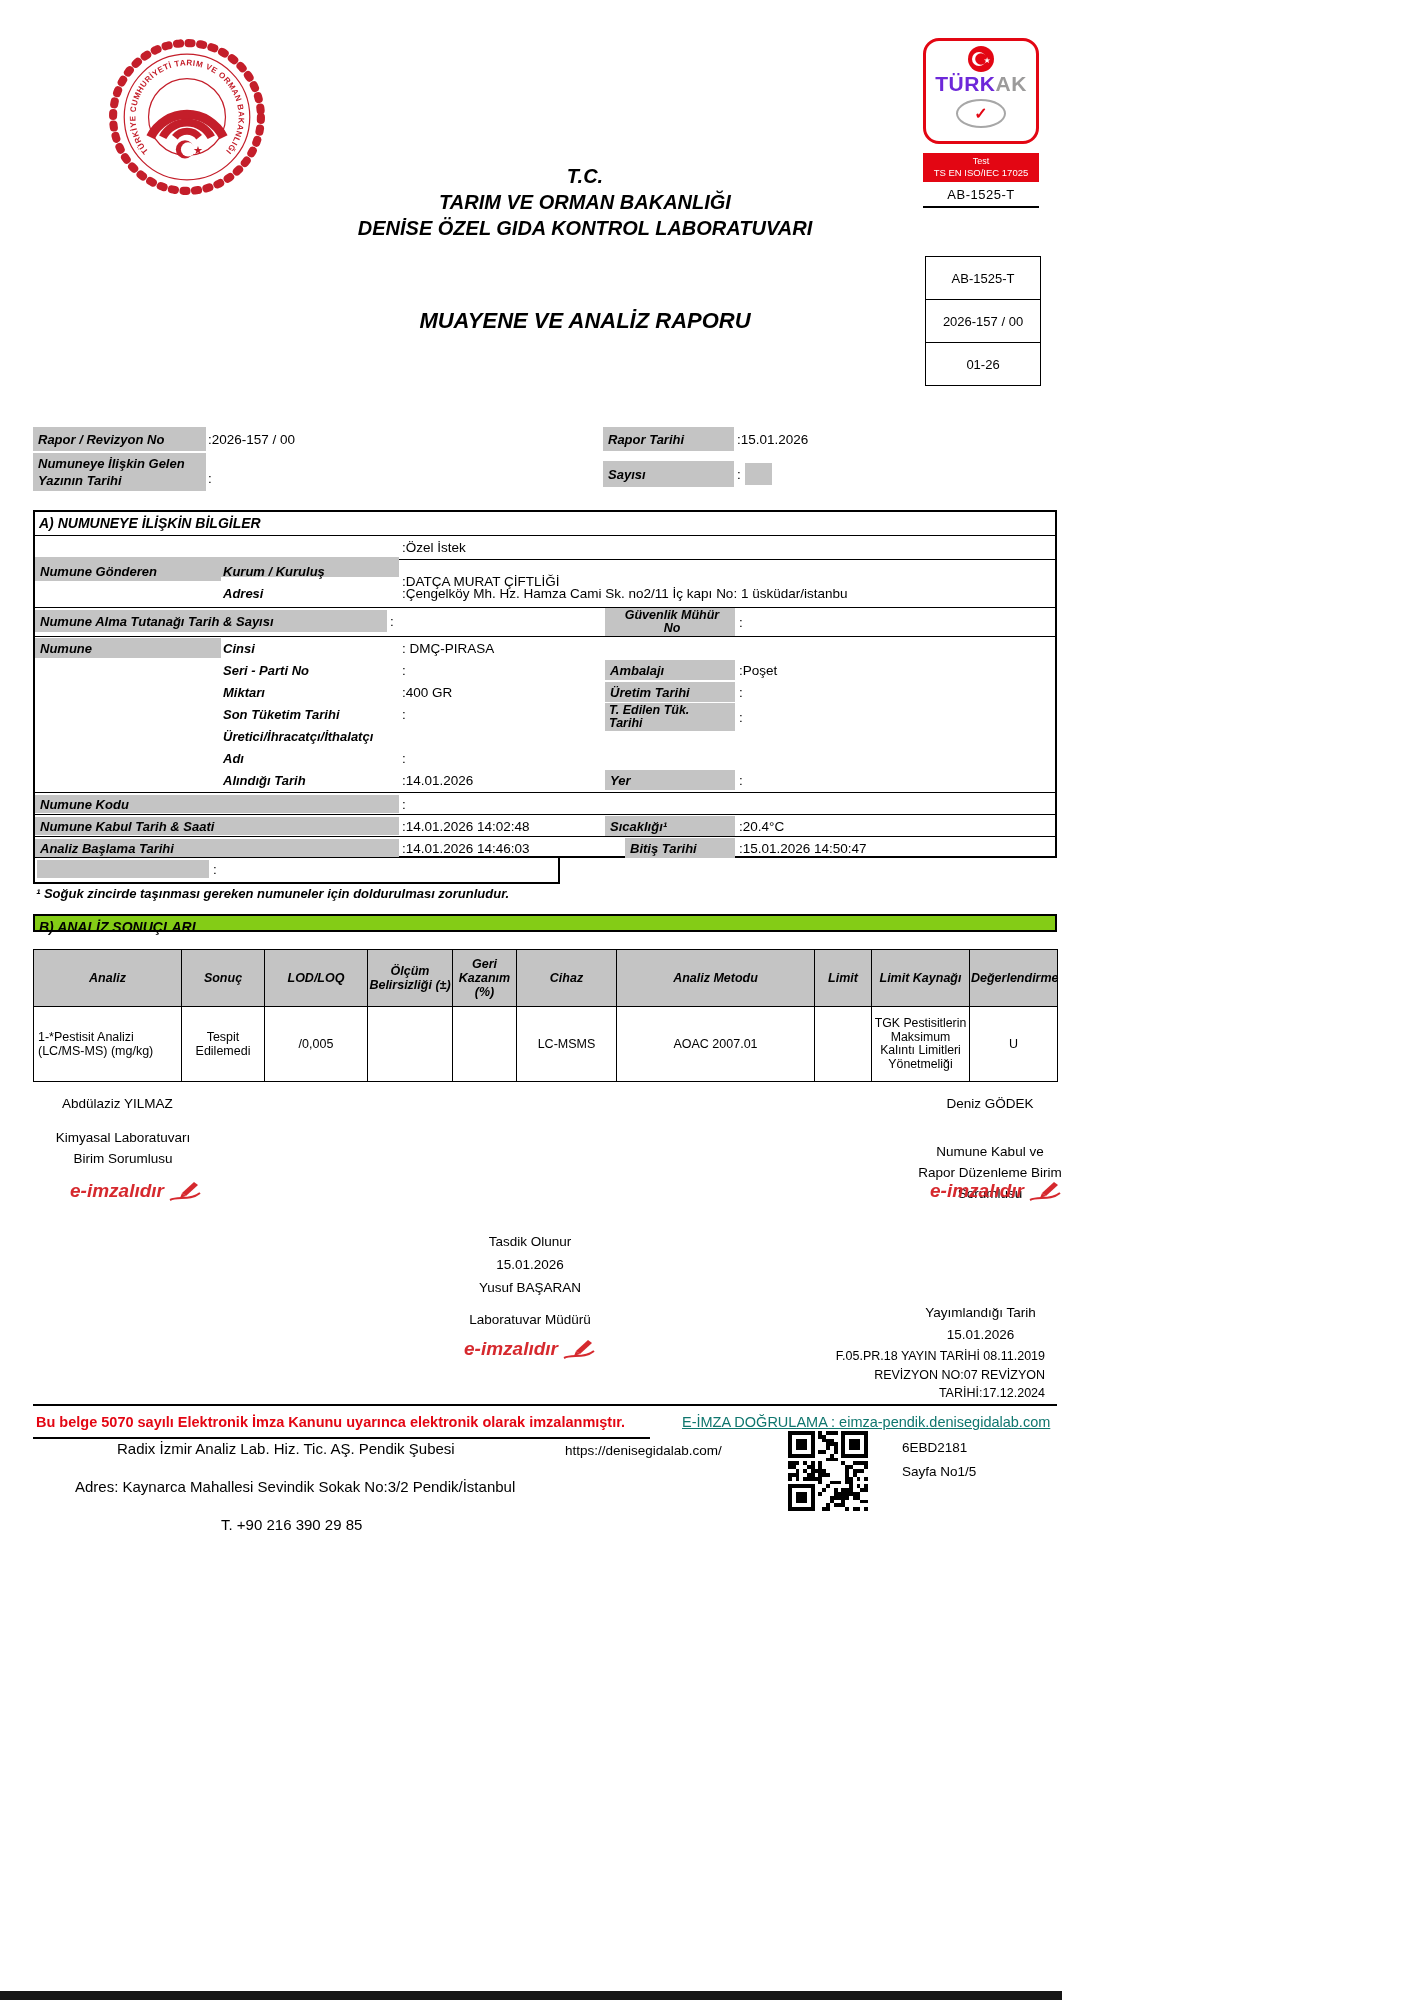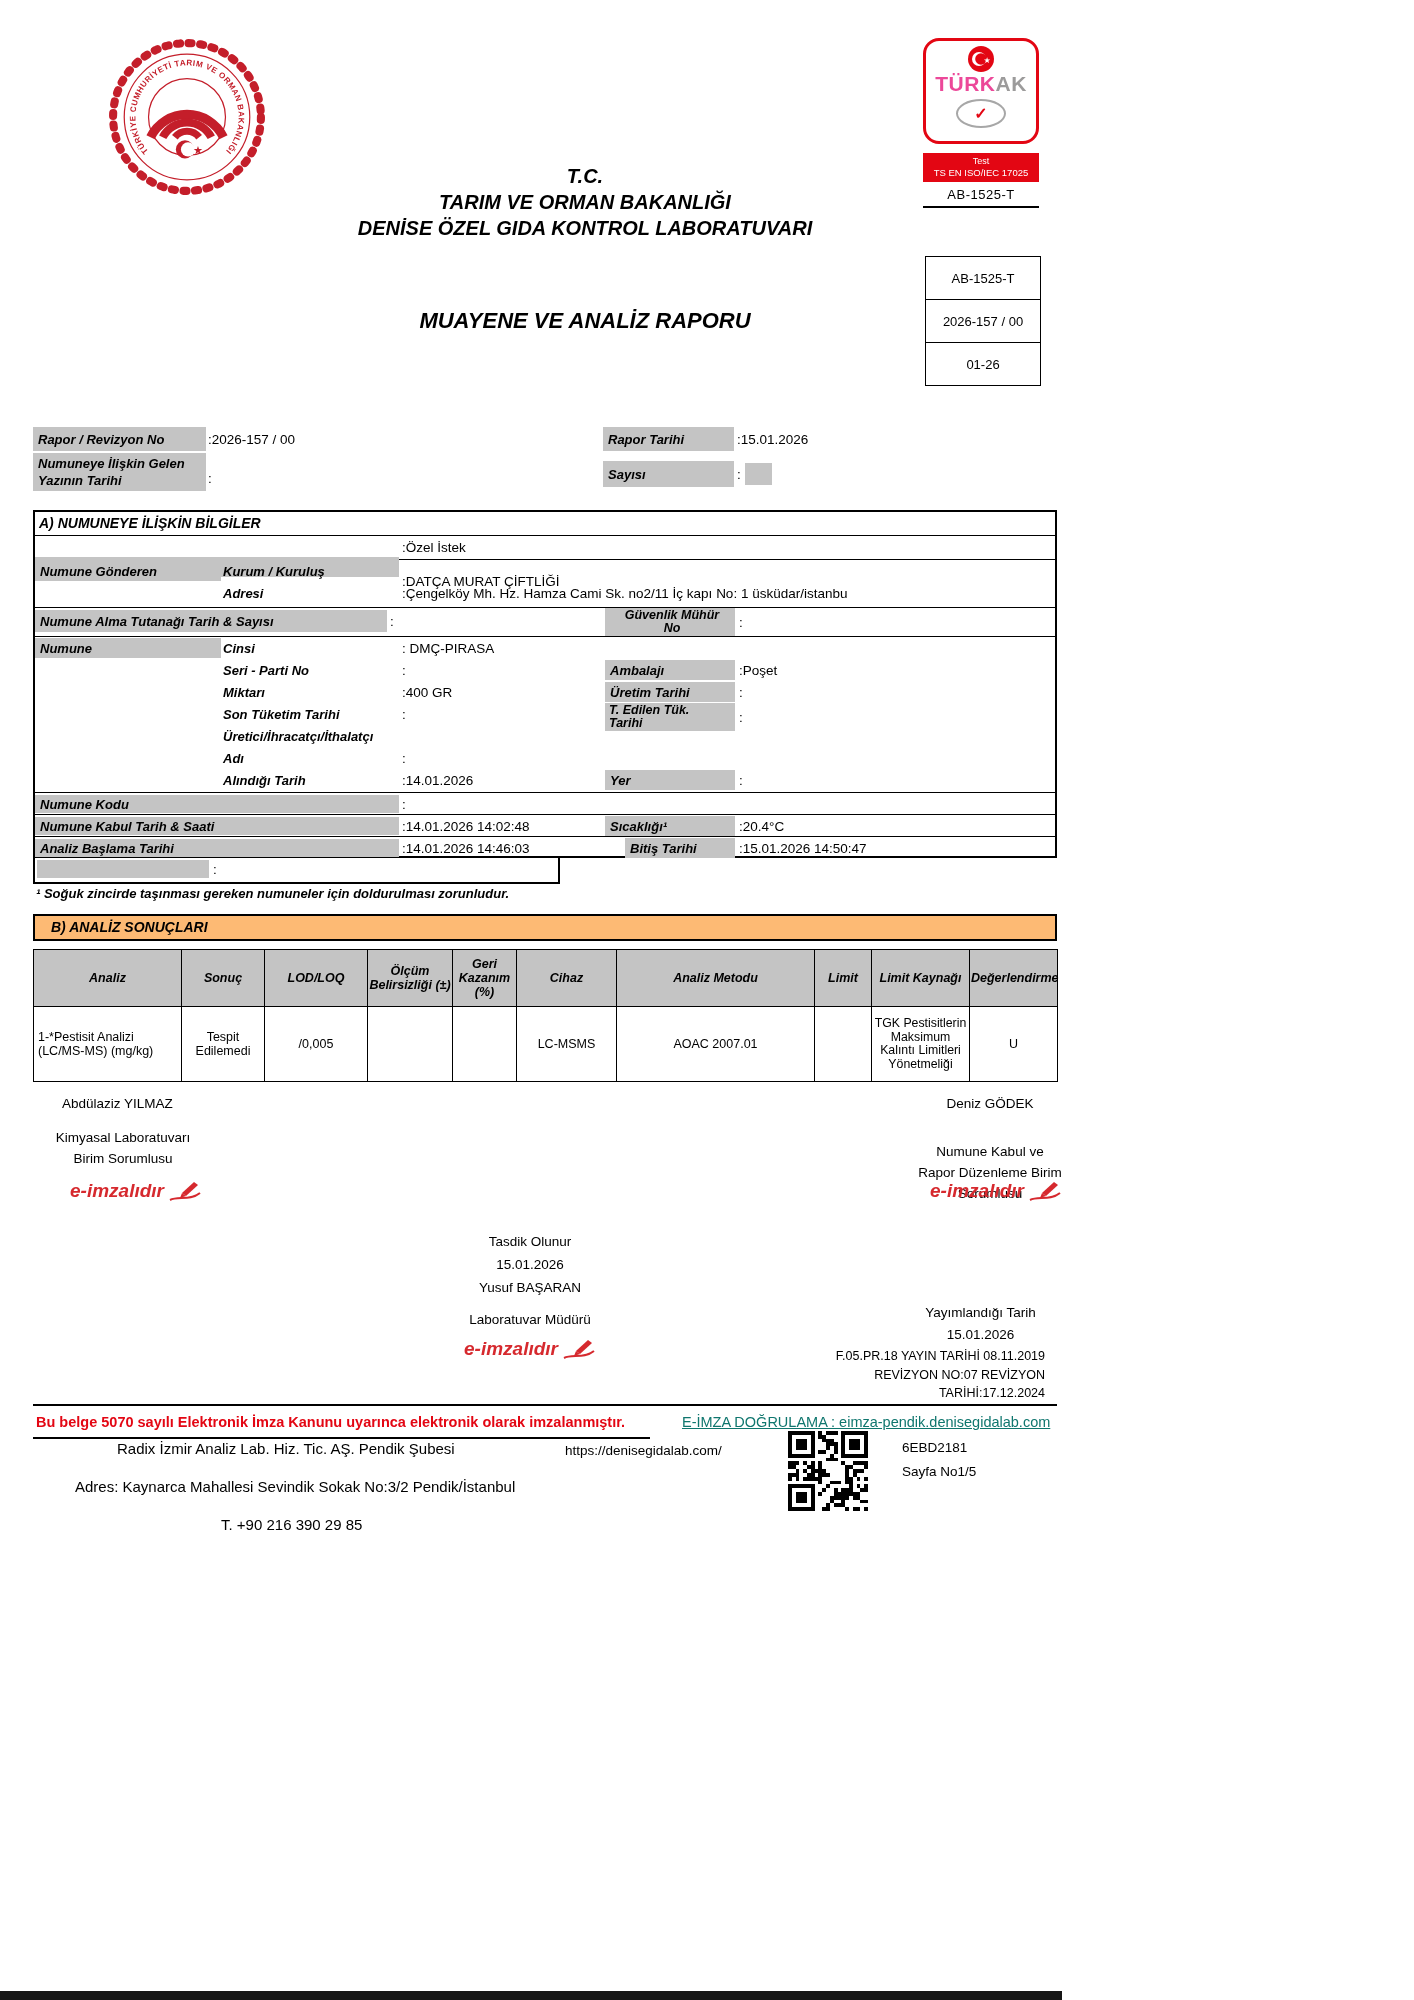--- a/index.html
+++ b/index.html
@@ -13,21 +13,21 @@
                font-weight:bold;font-style:italic;font-size:20px;line-height:26px;}
   .report-title{position:absolute;left:0;top:308px;width:1170px;text-align:center;
                 font-weight:bold;font-style:italic;font-size:22px;}
 
   
   .turkak{position:absolute;left:923px;top:38px;width:116px;text-align:center;}
   .tk-box{border:3px solid #e30613;border-radius:16px;height:106px;box-sizing:border-box;
           padding-top:5px;background:#fff;}
   .tk-flag{height:26px;display:flex;justify-content:center;}
   .tk-name{font-size:21px;font-weight:bold;letter-spacing:.5px;line-height:24px;}
-  .tk-turk{color:#ec4899;} .tk-ak{color:#9c9b9b;}
+  .tk-turk{color:#6d28d9;} .tk-ak{color:#9c9b9b;}
   .tk-oval{width:46px;height:25px;border:2px solid #a7a7a7;border-radius:50%;
            margin:3px auto 0;display:flex;align-items:center;justify-content:center;}
   .tk-oval span{color:#e30613;font-weight:bold;font-size:16px;line-height:16px;}
   .tk-bar{background:#e30613;color:#fff;margin-top:9px;padding:3px 0 4px;line-height:11px;}
   .tk-bar-1{font-size:9px;} .tk-bar-2{font-size:9.5px;}
   .tk-code{font-size:13px;padding:5px 0 4px;border-bottom:2.5px solid #000;letter-spacing:.5px;}
 
   .ref-box{position:absolute;left:925px;top:256px;width:116px;border:1.5px solid #000;
            box-sizing:border-box;background:#fff;}
   .ref-cell{height:42px;border-bottom:1.5px solid #000;display:flex;align-items:center;
@@ -92,23 +92,23 @@
   .bit-l{left:570px;top:326px;width:110px;height:20px;margin-left:20px;} .bit-v{left:704px;top:326px;}
 
   .secA2{position:absolute;left:33px;top:858px;width:527px;height:26px;border:2px solid #000;
          border-top:none;box-sizing:border-box;background:#fff;}
   .a2-box{position:absolute;left:2px;top:2px;width:172px;height:18px;background:#c4c4c4;}
   .a2-v{left:178px;top:1px;}
 
   .footnote{position:absolute;left:36px;top:886px;font-size:13px;font-weight:bold;font-style:italic;}
 
   
-  .secB-title{position:absolute;left:33px;top:914px;width:1024px;height:27px;border:2px solid #000;
+  .secB-title{position:absolute;left:33px;top:914px;width:1024px;height:18px;border:2px solid #000;
               box-sizing:border-box;font-size:14px;font-weight:bold;font-style:italic;
-              line-height:23px;padding-left:16px;background:#fdba74;}
+              line-height:23px;padding-left:4px;background:#84cc16;}
   .btable{position:absolute;left:33px;top:949px;width:1024px;border-collapse:collapse;
           table-layout:fixed;font-size:12.5px;}
   .btable th{background:#c4c4c4;font-weight:bold;font-style:italic;border:1px solid #000;
              height:54px;text-align:center;vertical-align:middle;padding:1px;font-size:12.5px;}
   .btable td{border:1px solid #000;height:72px;text-align:center;vertical-align:middle;padding:1px;}
   .btable td.ta-l{text-align:left;padding-left:4px;}
   .btable td.small{font-size:12.3px;line-height:13.5px;}
   .btable th.nw{white-space:nowrap;}
 
   

